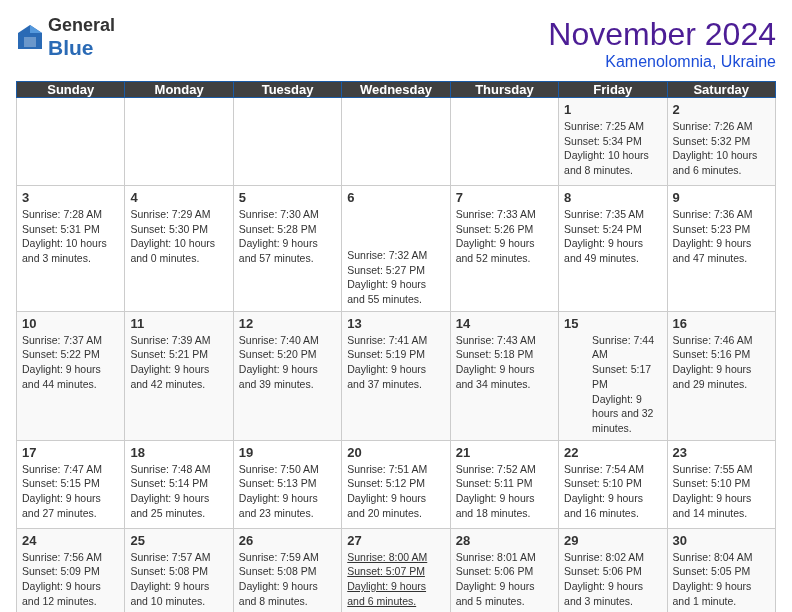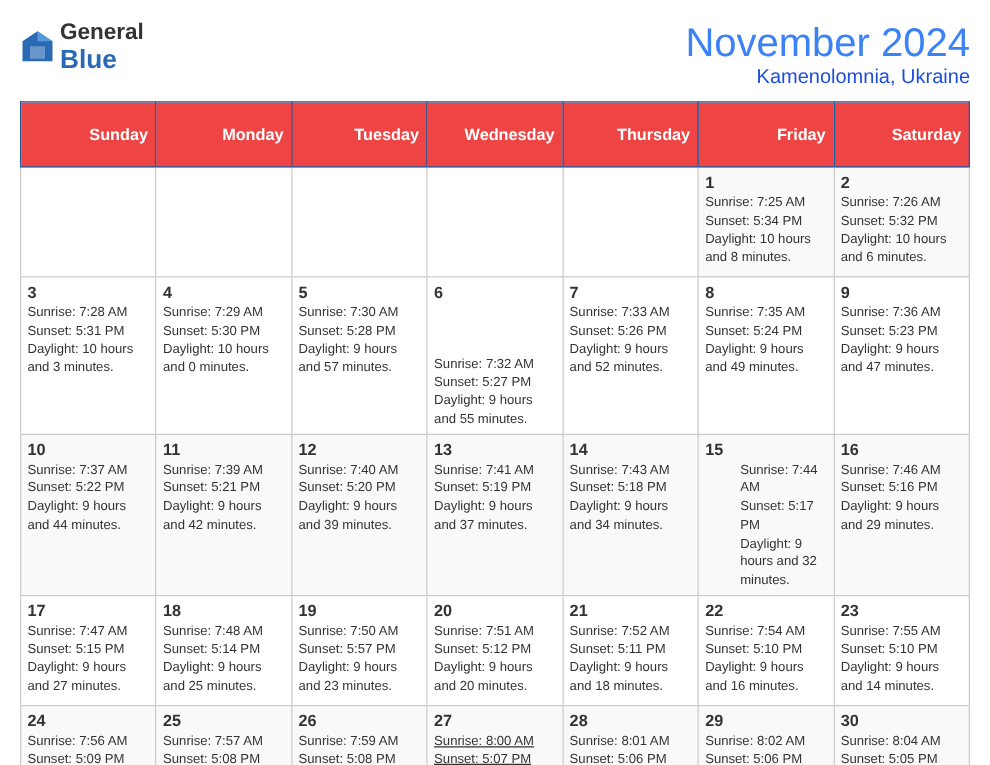--- a/index.html
+++ b/index.html
@@ -39,36 +39,36 @@
     .logo-icon {
       width: 28px;
       height: 28px;
     }
     .title-area {
       text-align: right;
     }
     .month-title {
       font-size: 32px;
       font-weight: normal;
-      color: #3b82f6;
+      color: #4c1d95;
     }
     .location {
       font-size: 16px;
       color: #1d4ed8;
     }
     .calendar {
       width: 100%;
       border-collapse: collapse;
       font-size: 11px;
     }
     .calendar thead th {
-      background-color: #ef4444;
+      background-color: #404040;
       color: #fff;
-      text-align: right;
-      padding: 18px 6px;
+      text-align: center;
+      padding: 0 6px;
       font-size: 13px;
       font-weight: bold;
       border: 1px solid #1a5aa5;
     }
     .calendar tbody td {
       border: 1px solid #ccc;
       vertical-align: top;
       padding: 4px 5px;
       width: 108px;
       height: 88px;
@@ -243,21 +243,21 @@
         </td>
         <td>
           <span class="day-number">18</span>
           <div class="day-info" style="white-space: pre-line;">Sunrise: 7:48 AM
 Sunset: 5:14 PM
 Daylight: 9 hours and 25 minutes.</div>
         </td>
         <td>
           <span class="day-number">19</span>
           <div class="day-info" style="white-space: pre-line;">Sunrise: 7:50 AM
-Sunset: 5:57 PM
+Sunset: 5:13 PM
 Daylight: 9 hours and 23 minutes.</div>
         </td>
         <td>
           <span class="day-number">20</span>
           <div class="day-info" style="white-space: pre-line;">Sunrise: 7:51 AM
 Sunset: 5:12 PM
 Daylight: 9 hours and 20 minutes.</div>
         </td>
         <td>
           <span class="day-number">21</span>

